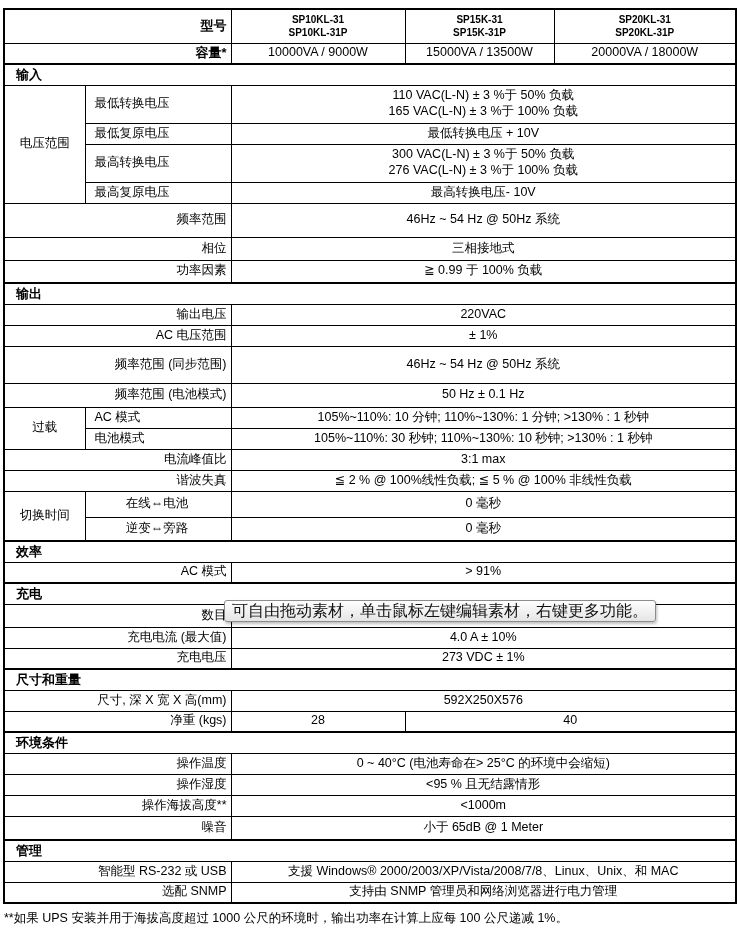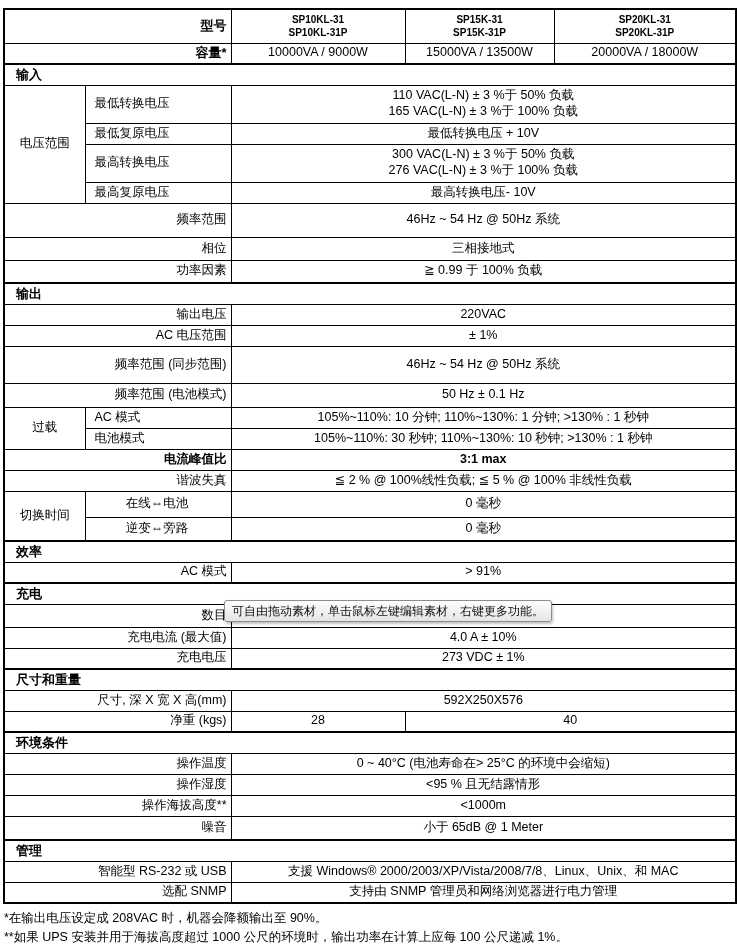--- a/index.html
+++ b/index.html
@@ -27,21 +27,21 @@
   td.b{font-weight:bold;font-size:13px}
   td.grp{text-align:center;padding-left:2px;padding-right:2px}
   td.sub{text-align:left;padding-left:9px}
   td.sub.ctr{text-align:center;padding-left:2px}
   td.val{text-align:center;white-space:pre-line}
   td.model{font-weight:bold;font-size:10px;line-height:1.35}
   td.peek{vertical-align:bottom;padding-bottom:1px}
   .tooltip{
     position:absolute;left:224px;top:600px;z-index:5;
     height:16px;line-height:16px;padding:2px 7px;
-    font-size:12px;color:#111;white-space:nowrap;
+    font-size:16px;color:#111;white-space:nowrap;
     background:linear-gradient(#fefefe,#e5e5e5);
     border:1px solid #8c8c8c;border-radius:3px;
     box-shadow:1px 2px 3px rgba(0,0,0,0.25);
   }
   .footnotes{
     margin:5px 0 0 4px;font-size:12.5px;line-height:1.55;
   }
   .footnotes div{white-space:nowrap}
 </style>
 </head>
@@ -127,21 +127,21 @@
         </tr>
         <tr style="height: 21px;">
           <td class="grp" rowspan="2">过载</td>
           <td class="sub">AC 模式</td>
           <td class="val" colspan="3">105%~110%: 10 分钟; 110%~130%: 1 分钟; &gt;130% : 1 秒钟</td>
         </tr>
         <tr style="height: 21px;">
           <td class="sub">电池模式</td>
           <td class="val" colspan="3">105%~110%: 30 秒钟; 110%~130%: 10 秒钟; &gt;130% : 1 秒钟</td>
         </tr>
-        <tr style="height: 21px; font-weight: bold;">
+        <tr style="height: 21px;">
           <td class="lab" colspan="2">电流峰值比</td>
           <td class="val" colspan="3">3:1 max</td>
         </tr>
         <tr style="height: 21px;">
           <td class="lab" colspan="2">谐波失真</td>
           <td class="val" colspan="3">≦ 2 % @ 100%线性负载; ≦ 5 % @ 100% 非线性负载</td>
         </tr>
         <tr style="height: 26px;">
           <td class="grp" rowspan="2">切换时间</td>
           <td class="sub ctr">在线⇔电池</td>
@@ -215,15 +215,14 @@
           <td class="lab" colspan="2">选配 SNMP</td>
           <td class="val" colspan="3">支持由 SNMP 管理员和网络浏览器进行电力管理</td>
         </tr>
       </tbody>
   </table>
 </div>
 
 <div class="tooltip">可自由拖动素材，单击鼠标左键编辑素材，右键更多功能。</div>
 
 <div class="footnotes">
-  <div>*在输出电压设定成 208VAC 时，机器会降额输出至 90%。</div>
   <div>**如果 UPS 安装并用于海拔高度超过 1000 公尺的环境时，输出功率在计算上应每 100 公尺递减 1%。</div>
 </div>
 
 </body></html>

